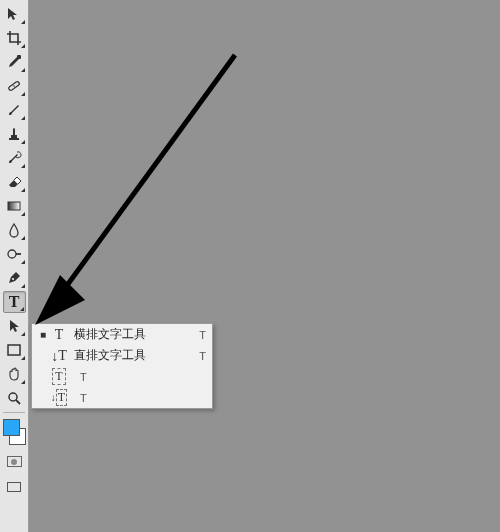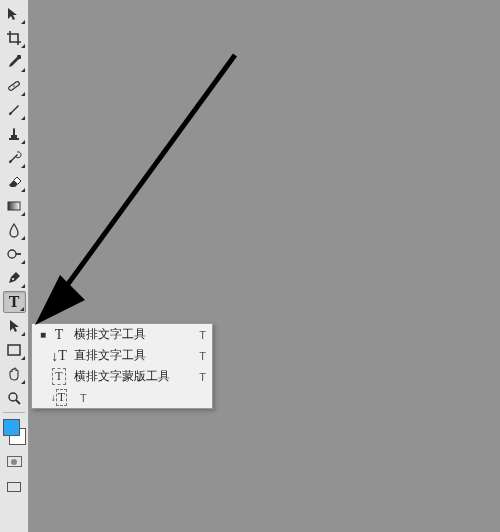--- a/index.html
+++ b/index.html
@@ -341,21 +341,20 @@
         <span style="font-family:'Times New Roman',serif;">T</span>
       </span>
     <span class="popup-label">直排文字工具</span>
     <span class="popup-shortcut">T</span>
   </div>
   <div class="popup-row">
     <span class="popup-check"></span>
     <span class="popup-icon">
         <span style="border:1px dashed #777;padding:0 2px;font-family:'Times New Roman',serif;font-size:12px;">T</span>
       </span>
-    <span class="popup-label">横排文字蒙版工具</span>
     <span class="popup-shortcut">T</span>
   </div>
   <div class="popup-row">
     <span class="popup-check"></span>
     <span class="popup-icon">
         <span style="font-size:10px;">↓</span>
         <span style="border:1px dashed #777;padding:0 1px;font-family:'Times New Roman',serif;font-size:12px;">T</span>
       </span>
     <span class="popup-shortcut">T</span>
   </div>

